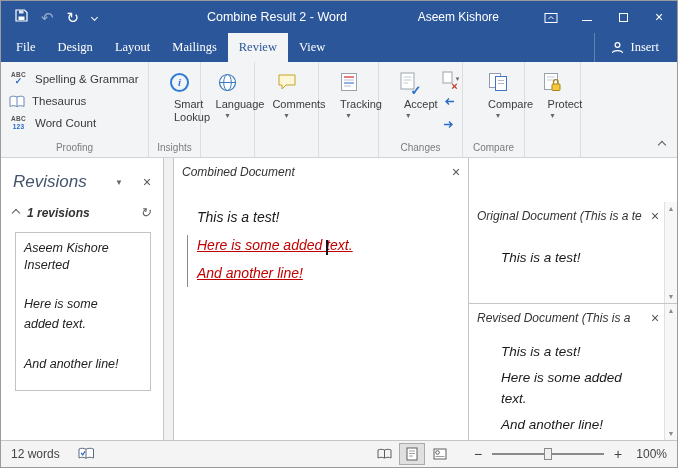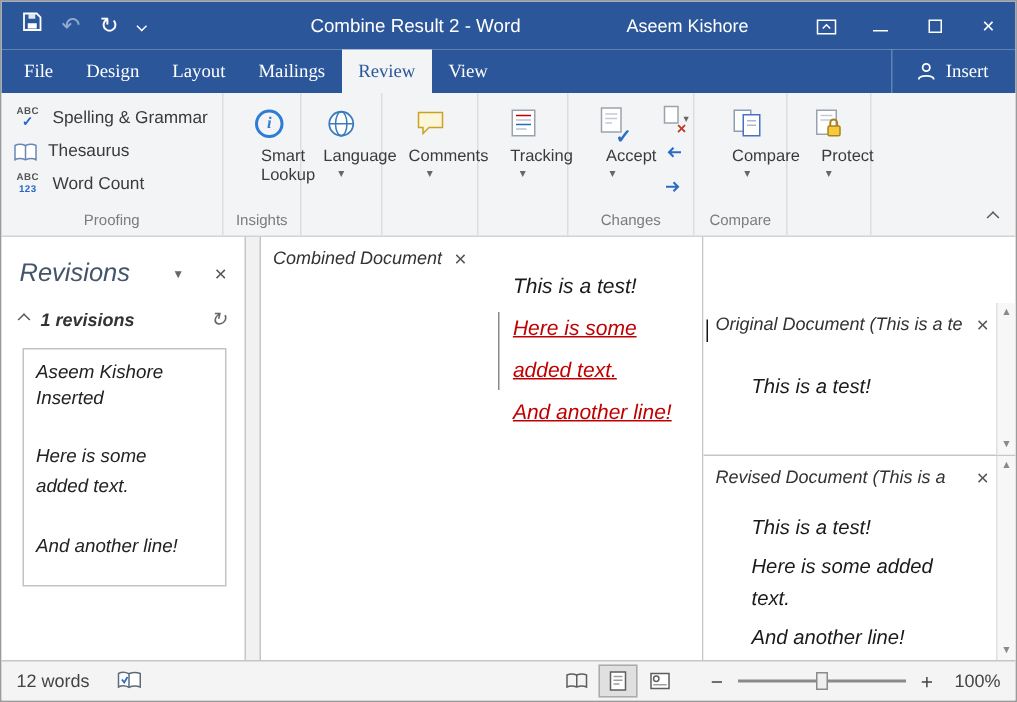--- a/index.html
+++ b/index.html
@@ -66,21 +66,21 @@
   .rev-title{font-size:17px;color:#44546a;flex:1;}
   .rev-caret{font-size:8px;color:#666;margin-right:12px;}
   .pane-close{color:#555;font-size:14px;line-height:1;margin-left:8px;}
   .rev-sum{display:flex;align-items:center;padding:13px 12px 0 12px;}
   .rev-count{font-size:12px;font-weight:bold;color:#333;margin-left:8px;flex:1;}
   .rev-refresh{font-size:13px;color:#666;}
   .rev-card{margin:12px 12px 0 14px;border:1px solid #c3c3c3;padding:7px 8px 16px;font-size:12.5px;color:#222;line-height:17px;}
   .rev-card p{margin-top:20px;max-width:96px;line-height:20px;}
   .pane-head{height:27px;display:flex;align-items:center;padding:0 8px;font-size:12px;color:#333;}
   .pane-title{flex:1;white-space:nowrap;overflow:hidden;}
-  .combined{flex:1;border-right:1px solid #c6c6c6;background:#fff;display:flex;flex-direction:row;}
+  .combined{flex:1;border-right:1px solid #c6c6c6;background:#fff;display:flex;flex-direction:column;}
   .doc-body{flex:1;position:relative;padding:18px 10px 0 23px;font-size:14px;color:#1a1a1a;}
   .dline{line-height:28px;}
   .ins{color:#c00000;text-decoration:underline;}
   .changebar{position:absolute;left:13px;top:50px;width:1px;height:52px;background:#8a8a8a;}
   .caret-cursor{position:absolute;left:152px;top:55px;width:1.5px;height:15px;background:#151515;}
   .right-col{width:208px;display:flex;flex-direction:column;background:#fff;}
   .original{height:143px;border-bottom:1px solid #c6c6c6;position:relative;margin-top:44px;}
   .revised{flex:1;position:relative;}
   .original .pane-head,.revised .pane-head{padding-right:18px;}
   .side-body{padding:18px 18px 0 32px;font-size:13.5px;color:#1a1a1a;}

